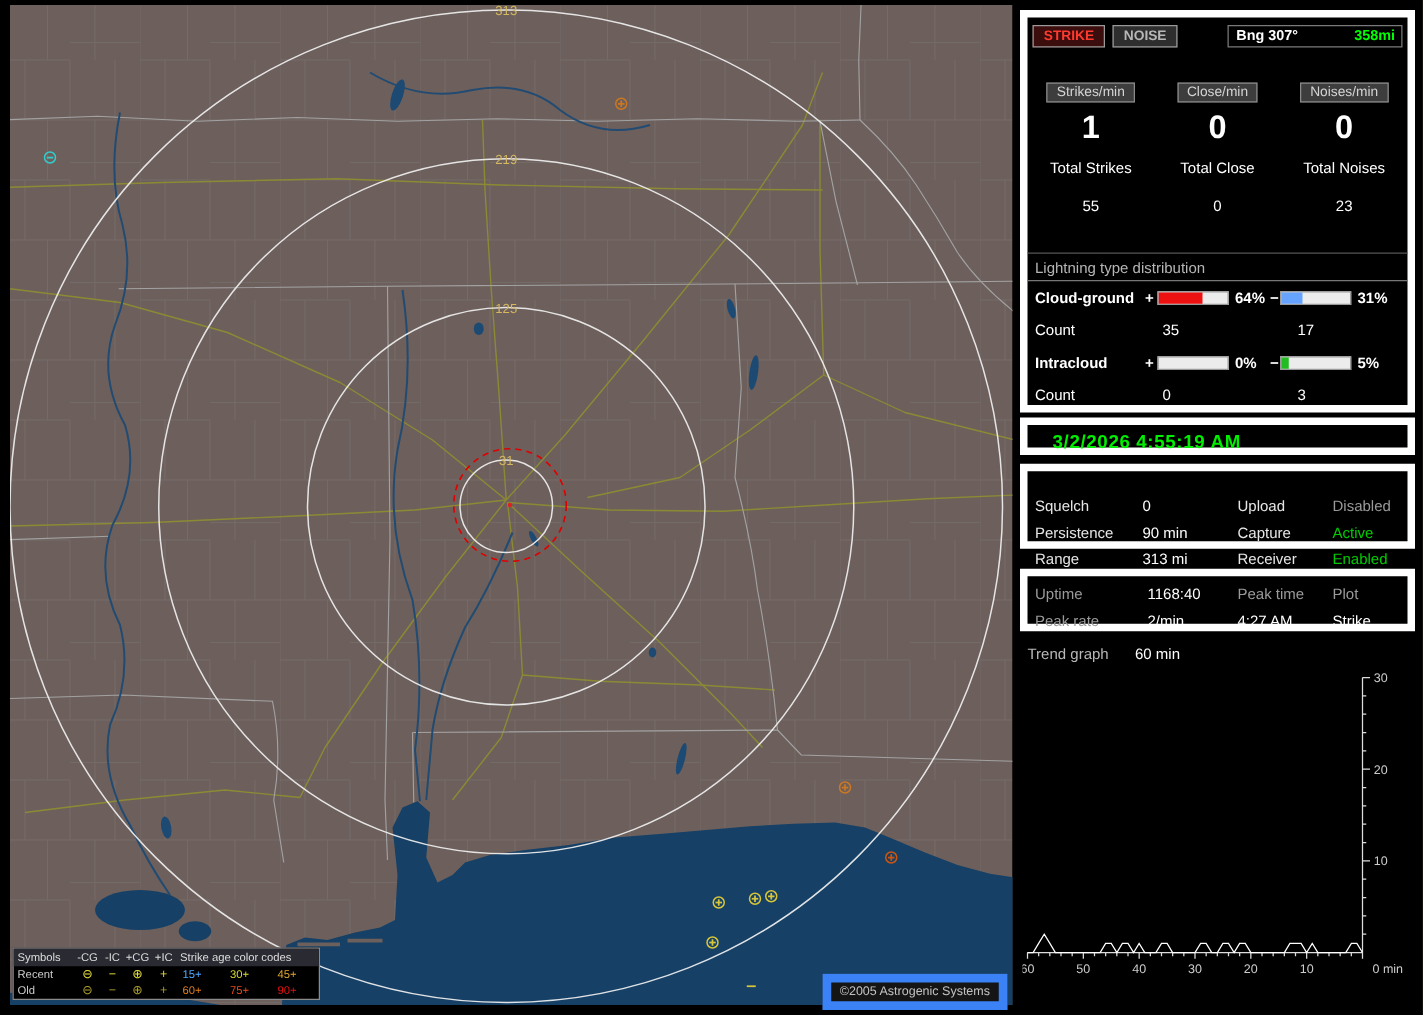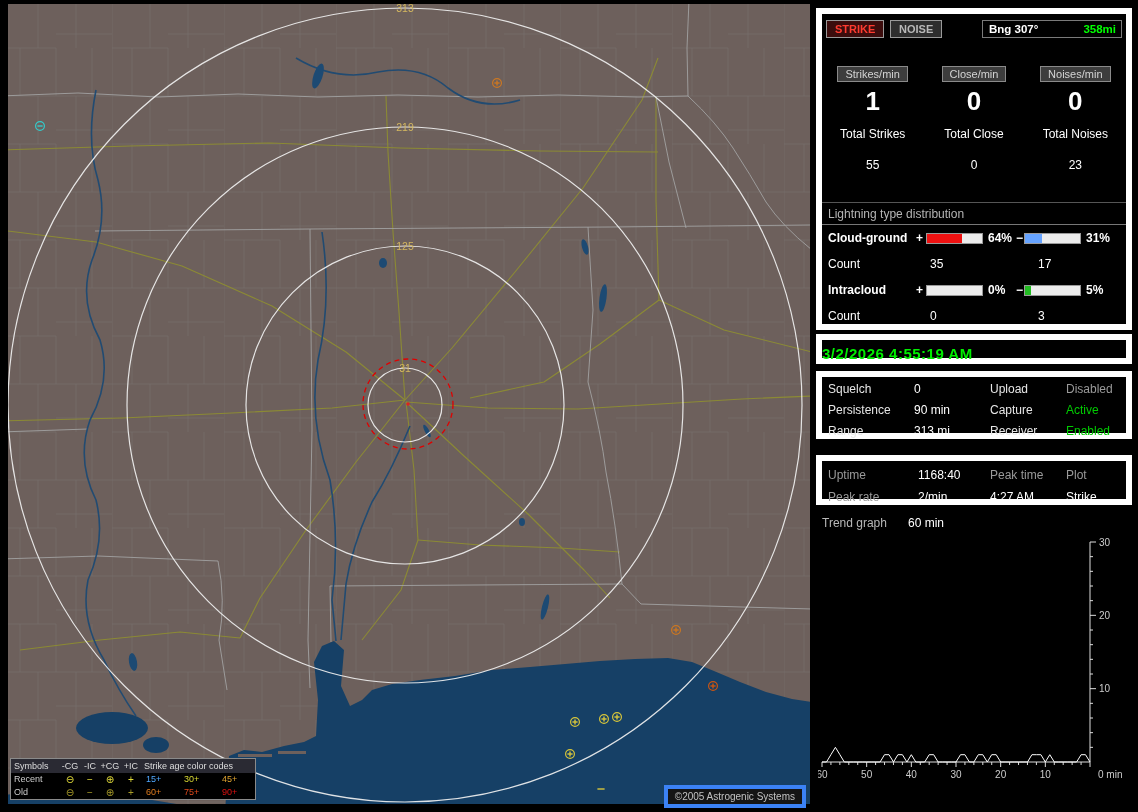--- a/index.html
+++ b/index.html
@@ -20,21 +20,21 @@
     border:1px solid #8a8a8a;font-size:9px;color:#ccc}
   .legend-row{display:grid;grid-template-columns:46px 20px 20px 20px 22px 38px 38px 38px;
     height:13px;line-height:13px;padding:0 3px;align-items:center}
   .legend-head{background:#2a2a33;color:#ddd;height:14px;line-height:14px}
   .legend .sym{text-align:center;font-size:10px;line-height:11px}
   .legend .colhead{text-align:center}
   .legend .age{text-align:left;padding-left:4px}
   .legend .age-head{grid-column:6/9;text-align:left;padding-left:2px;white-space:nowrap}
 
   .copyright{position:absolute;right:6px;bottom:4px;padding:2px 7px;background:#151515;
-    border:4px solid #3b82f6;color:#c2c2c2;font-size:10px;white-space:nowrap}
+    border:7px solid #3b82f6;color:#c2c2c2;font-size:10px;white-space:nowrap}
 
   
   .sidebar{position:absolute;left:816px;top:0;width:316px;height:812px;font-size:12px}
   .panel{position:absolute;left:0;right:0;background:#000;border:6px solid #ffffff}
   .panel-top{top:8px;height:322px}
   .btn-row{position:absolute;top:6px;left:2px;right:2px;height:20px}
   .btn{position:absolute;top:0;height:18px;font-size:11px;font-weight:bold;
     border:1px solid #999;cursor:pointer;font-family:inherit;padding:0 8px}
   .btn.strike{left:2px;background:#3c0d0d;color:#ff3b30}
   .btn.noise{left:66px;background:#2e2e2e;color:#b8b8b8}
@@ -58,24 +58,24 @@
   .dist-row .sgn2{position:absolute;left:194px;font-weight:bold}
   .bar{position:absolute;top:8px;width:57px;height:11px;background:#ececec;border:1px solid #9a9a9a}
   .bar .fill{display:block;height:100%;width:0}
   .bar1{left:104px}.bar2{left:202px}
   .dist-row .pct1{position:absolute;left:166px;font-weight:bold}
   .dist-row .pct2{position:absolute;left:264px;font-weight:bold}
   .count-row .dl{position:absolute;left:6px}
   .count-row .cplus{position:absolute;left:108px}
   .count-row .cminus{position:absolute;left:216px}
 
-  .clock-panel{top:334px;height:30px;line-height:28px;padding-left:0}
+  .clock-panel{top:334px;height:30px;line-height:28px;padding-left:20px}
   .clock-panel span{color:#00ee00;font-weight:bold;font-size:15px;letter-spacing:.5px}
 
-  .status-panel{top:371px;height:68px;padding-top:2px}
+  .status-panel{top:371px;height:68px;padding-top:18px}
   .srow{position:relative;height:21px;line-height:21px}
   .c1{position:absolute;left:6px}.c2{position:absolute;left:92px}
   .c3{position:absolute;left:168px}.c4{position:absolute;left:244px}
   .lab{color:#e6e6e6}.val{color:#fff}.glab{color:#9a9a9a}
 
   .stats-panel{top:455px;height:50px;padding-top:3px}
   .stats-panel .srow{height:22px;line-height:22px}
   .stats-panel .c2{left:96px}
 
   .trend-head{position:absolute;top:514px;left:0;right:0;height:18px;line-height:18px}

